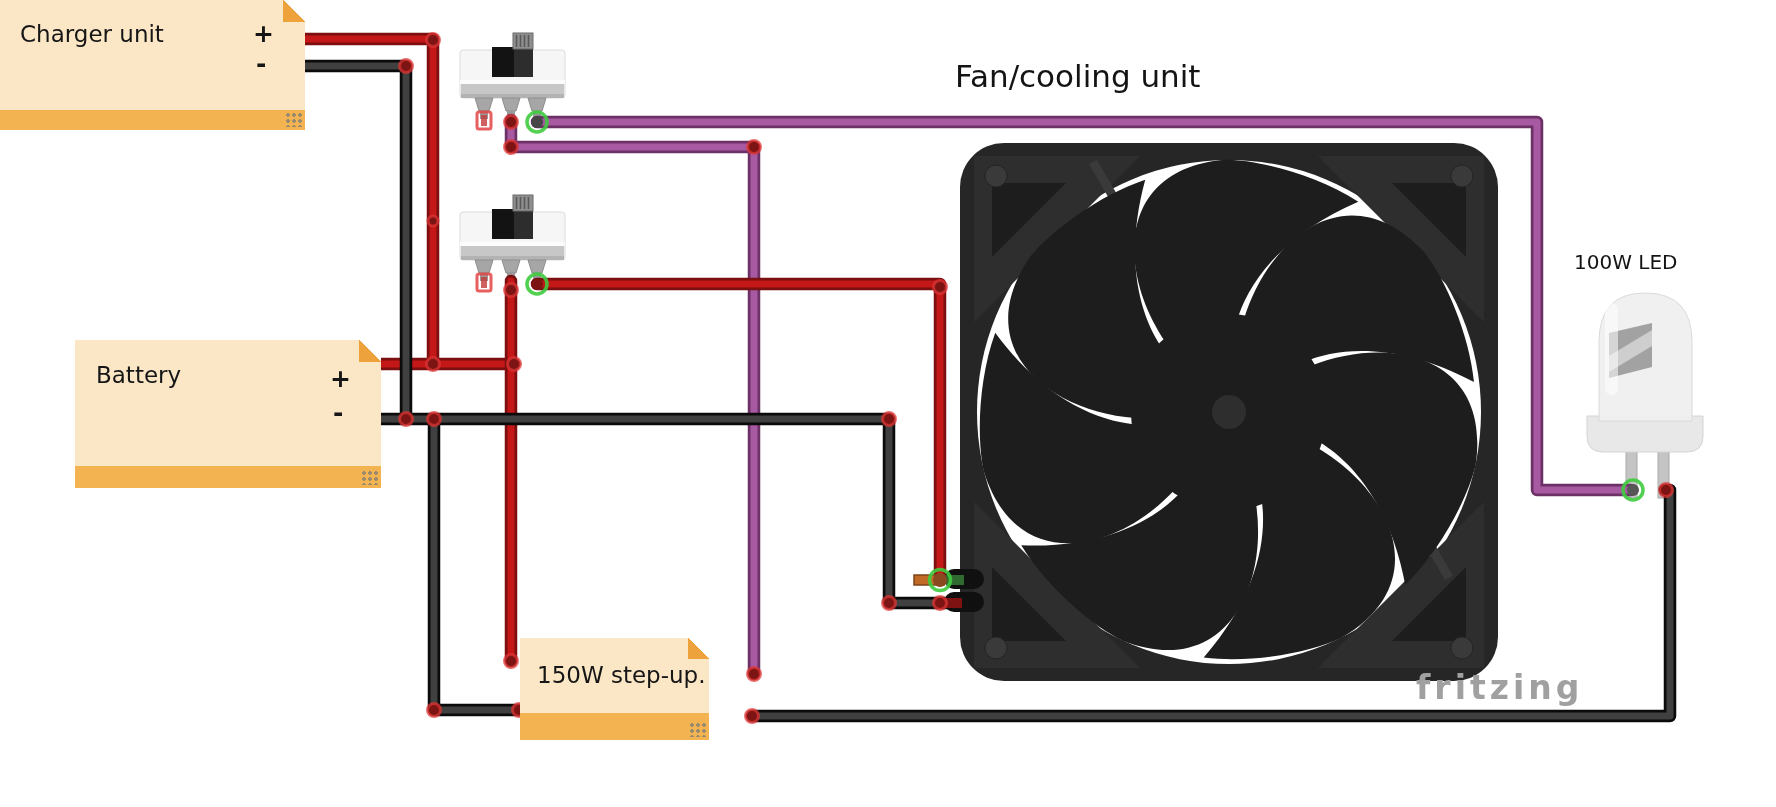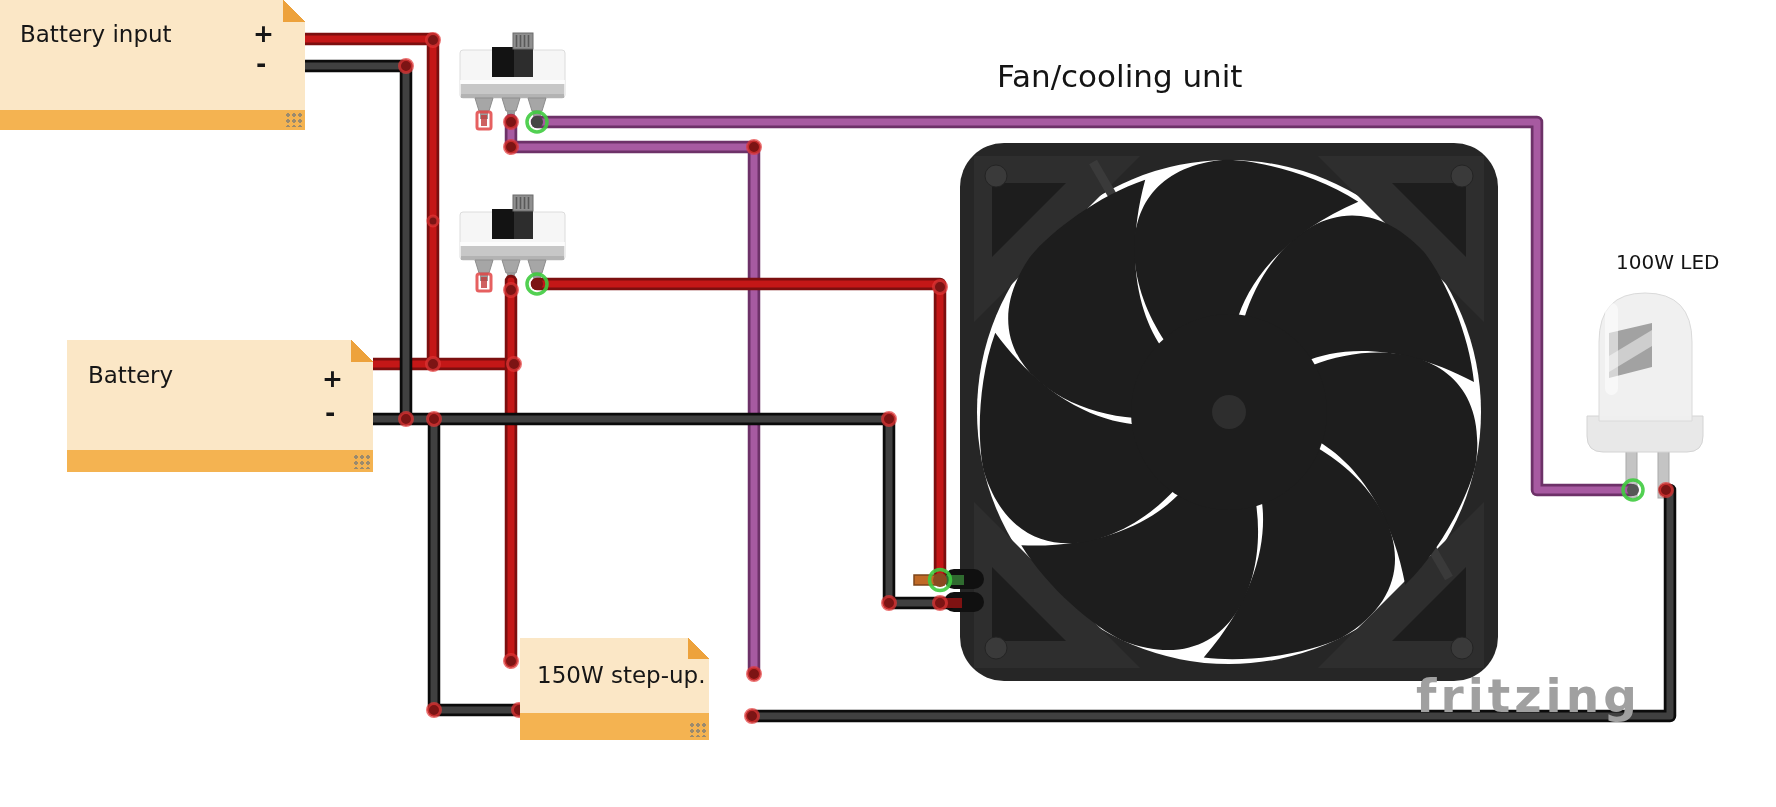--- a/index.html
+++ b/index.html
@@ -23,24 +23,24 @@
   
   .note{position:absolute;background:var(--note-bg,#fbe7c6);}
   .note .bar{position:absolute;left:0;right:0;bottom:0;background:var(--note-bar,#f4b351);}
   .note .fold{position:absolute;top:0;right:0;background:linear-gradient(45deg,var(--note-fold,#eda23c) 50%,#ffffff 51%);}
   .note .grip{position:absolute;right:3px;bottom:3px;width:17px;height:15px;
       background-image:radial-gradient(circle,#9a8a6e 1.6px,transparent 1.9px);
       background-size:6px 6px;}
   .note .lbl{position:absolute;font-size:23px;color:#161616;white-space:nowrap;}
   .note .sign{position:absolute;font-size:25px;font-weight:600;color:#161616;}
 
-  .caption{position:absolute;color:#141414;white-space:nowrap;margin-left:42px;}
+  .caption{position:absolute;color:#141414;white-space:nowrap;}
   #fan-caption{left:955px;top:58px;font-size:31px;}
   #led-caption{left:1574px;top:250px;font-size:20px;}
-  #watermark{position:absolute;left:1416px;top:668px;font-size:47px;font-weight:bold;
+  #watermark{position:absolute;left:1416px;top:668px;font-size:33px;font-weight:bold;
              color:#a0a0a0;letter-spacing:4px;}
 </style>
 </head>
 <body>
 
 <div id="stage">
 
 <svg id="wiring-svg" width="1776" height="807" viewBox="0 0 1776 807">
 
   <g>
@@ -199,29 +199,29 @@
     <circle class="gring" cx="1633" cy="490" r="10"></circle>
 
     <rect class="pin-open" x="477" y="112" width="14" height="17" rx="2"></rect>
     <rect x="481" y="115" width="6" height="11" fill="#c23a3a" opacity="0.8"></rect>
     <rect class="pin-open" x="477" y="274" width="14" height="17" rx="2"></rect>
     <rect x="481" y="277" width="6" height="11" fill="#c23a3a" opacity="0.8"></rect>
   </g>
 </svg>
 
   <div class="note" style="left:0;top:0;width:305px;height:130px">
-    <span class="lbl" style="left:20px;top:21px">Battery input</span>
+    <span class="lbl" style="left:20px;top:21px">Charger unit</span>
     <span class="sign" style="left:253px;top:19px">+</span>
     <span class="sign" style="left:256px;top:49px">-</span>
     <div class="bar" style="height:20px"></div>
     <div class="fold" style="width:22px;height:22px"></div>
     <div class="grip"></div>
   </div>
 
-  <div class="note" style="left:67px;top:340px;width:306px;height:132px">
+  <div class="note" style="left:75px;top:340px;width:306px;height:148px">
     <span class="lbl" style="left:21px;top:22px">Battery</span>
     <span class="sign" style="left:255px;top:24px">+</span>
     <span class="sign" style="left:258px;top:58px">-</span>
     <div class="bar" style="height:22px"></div>
     <div class="fold" style="width:22px;height:22px"></div>
     <div class="grip"></div>
   </div>
 
   <div class="note" style="left:520px;top:638px;width:189px;height:102px">
     <span class="lbl" style="left:17px;top:24px">150W step-up.</span>

